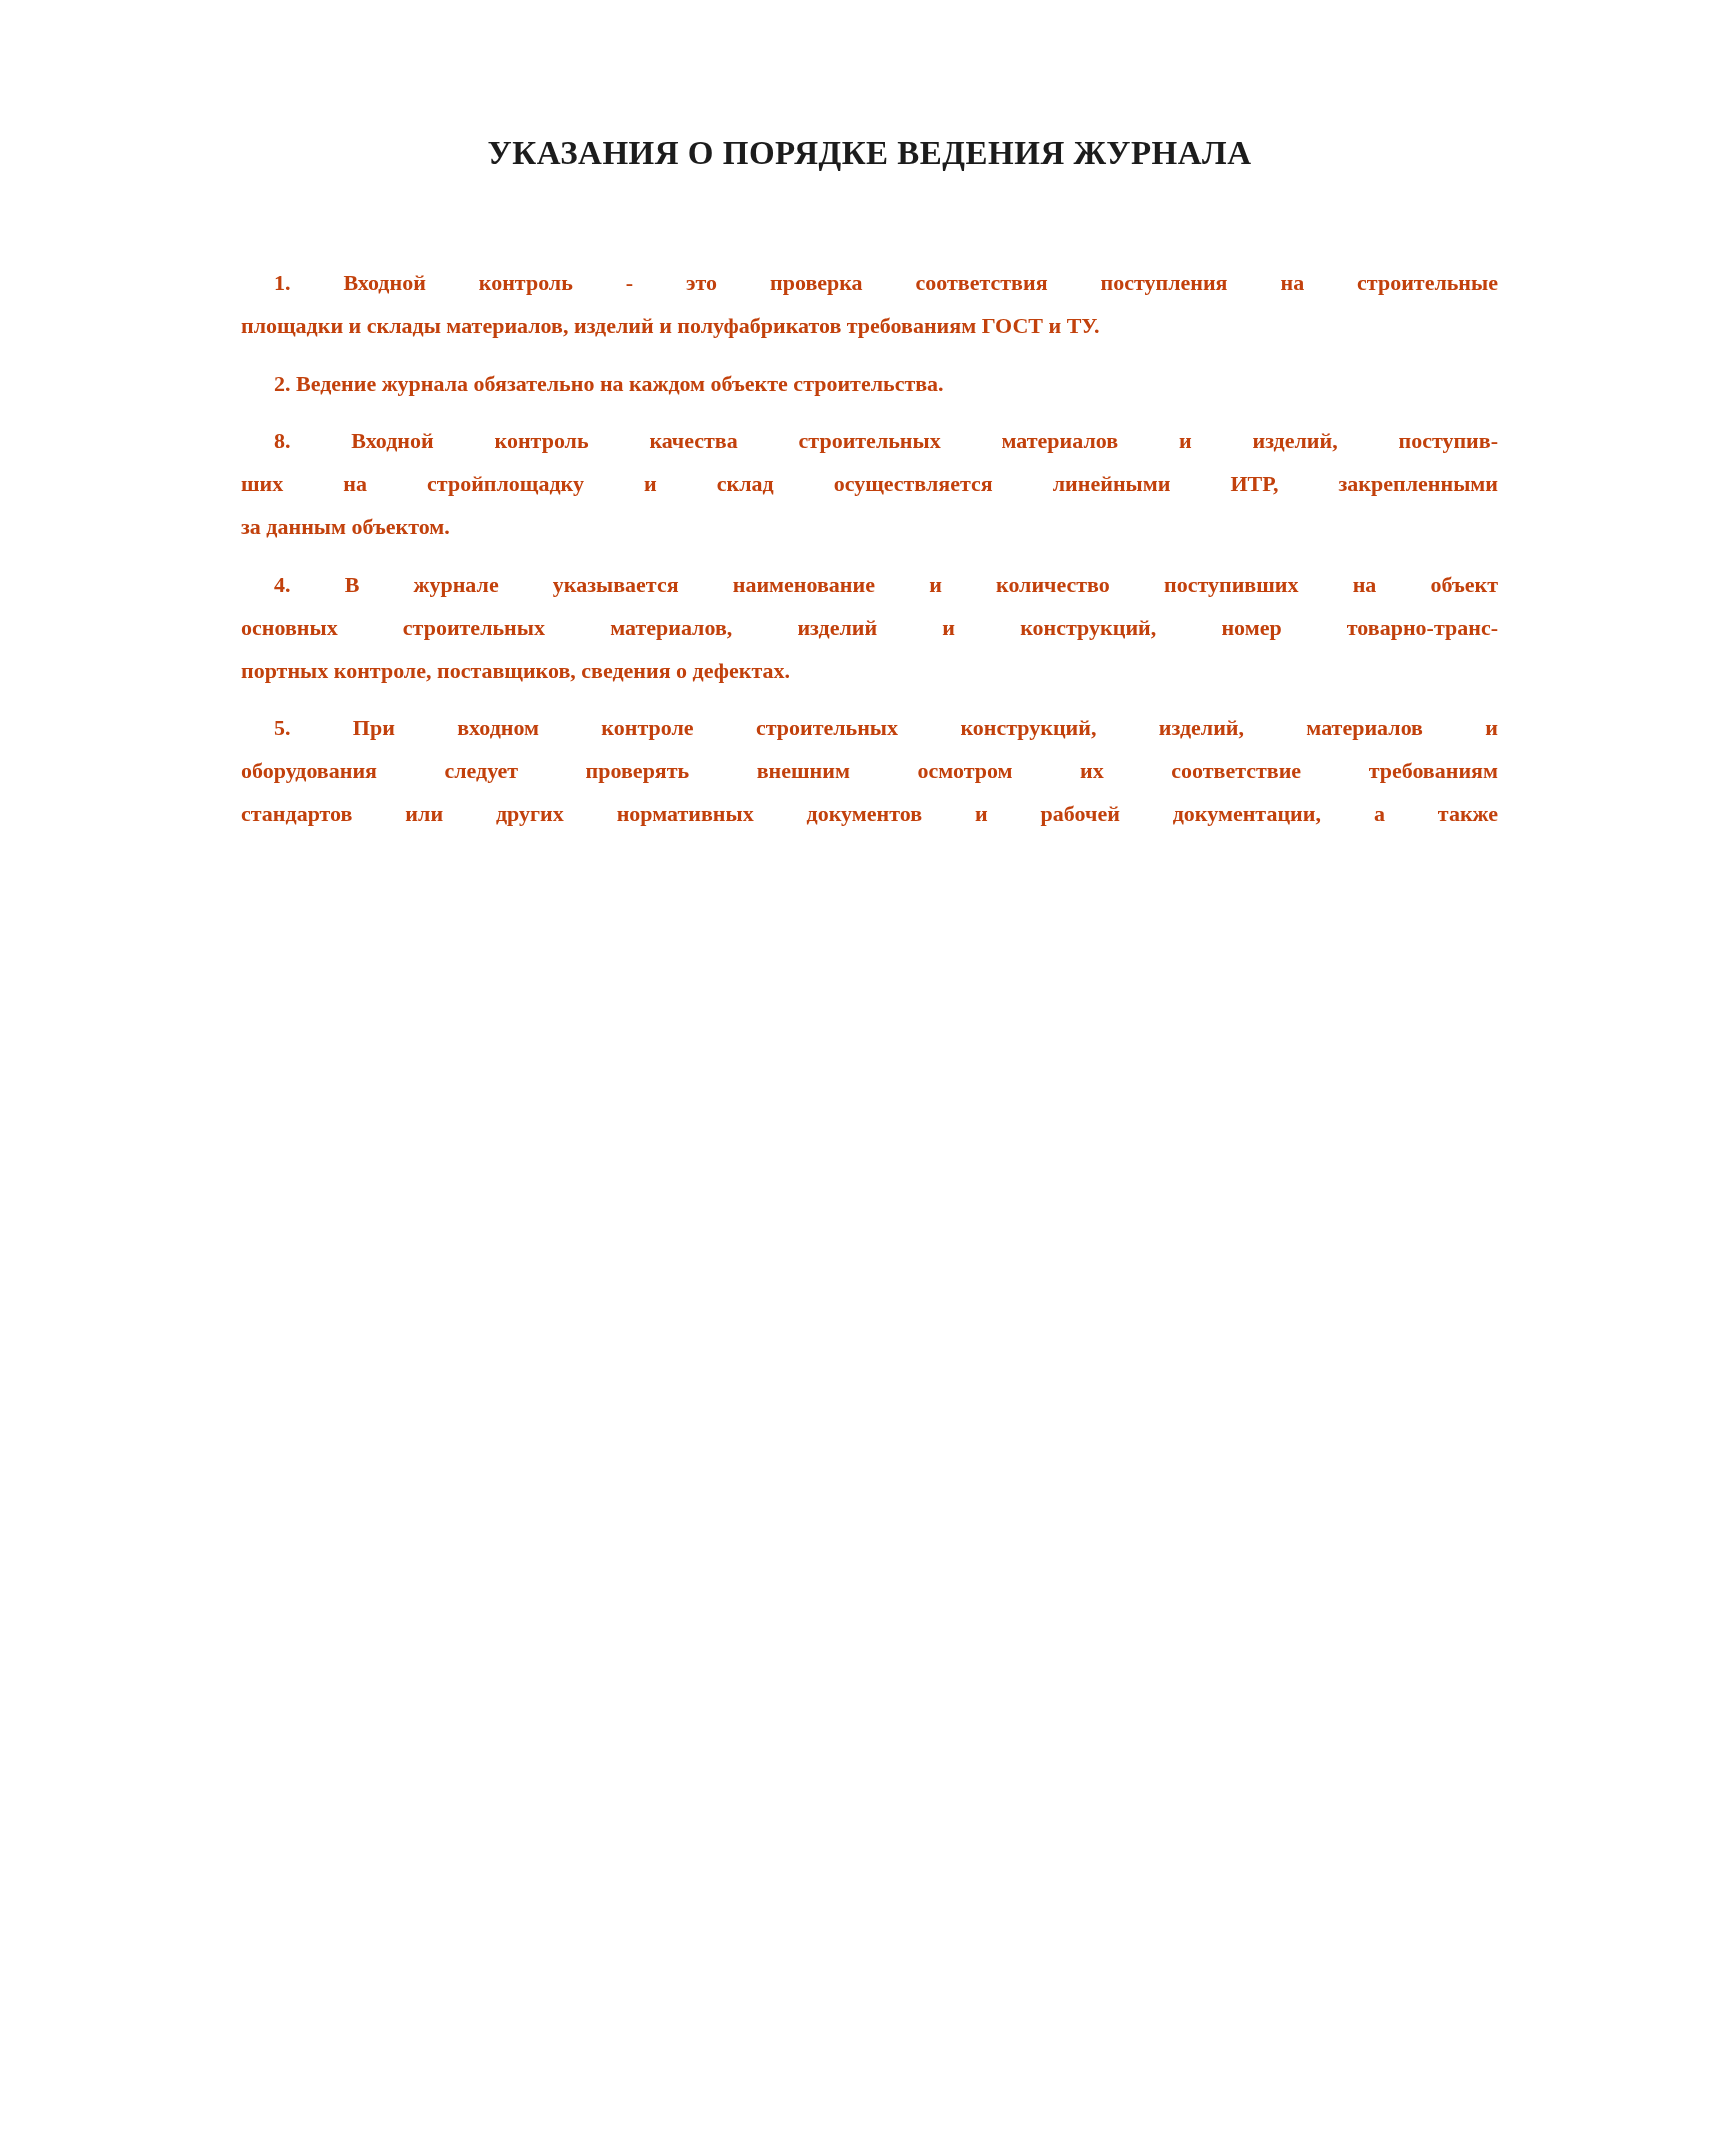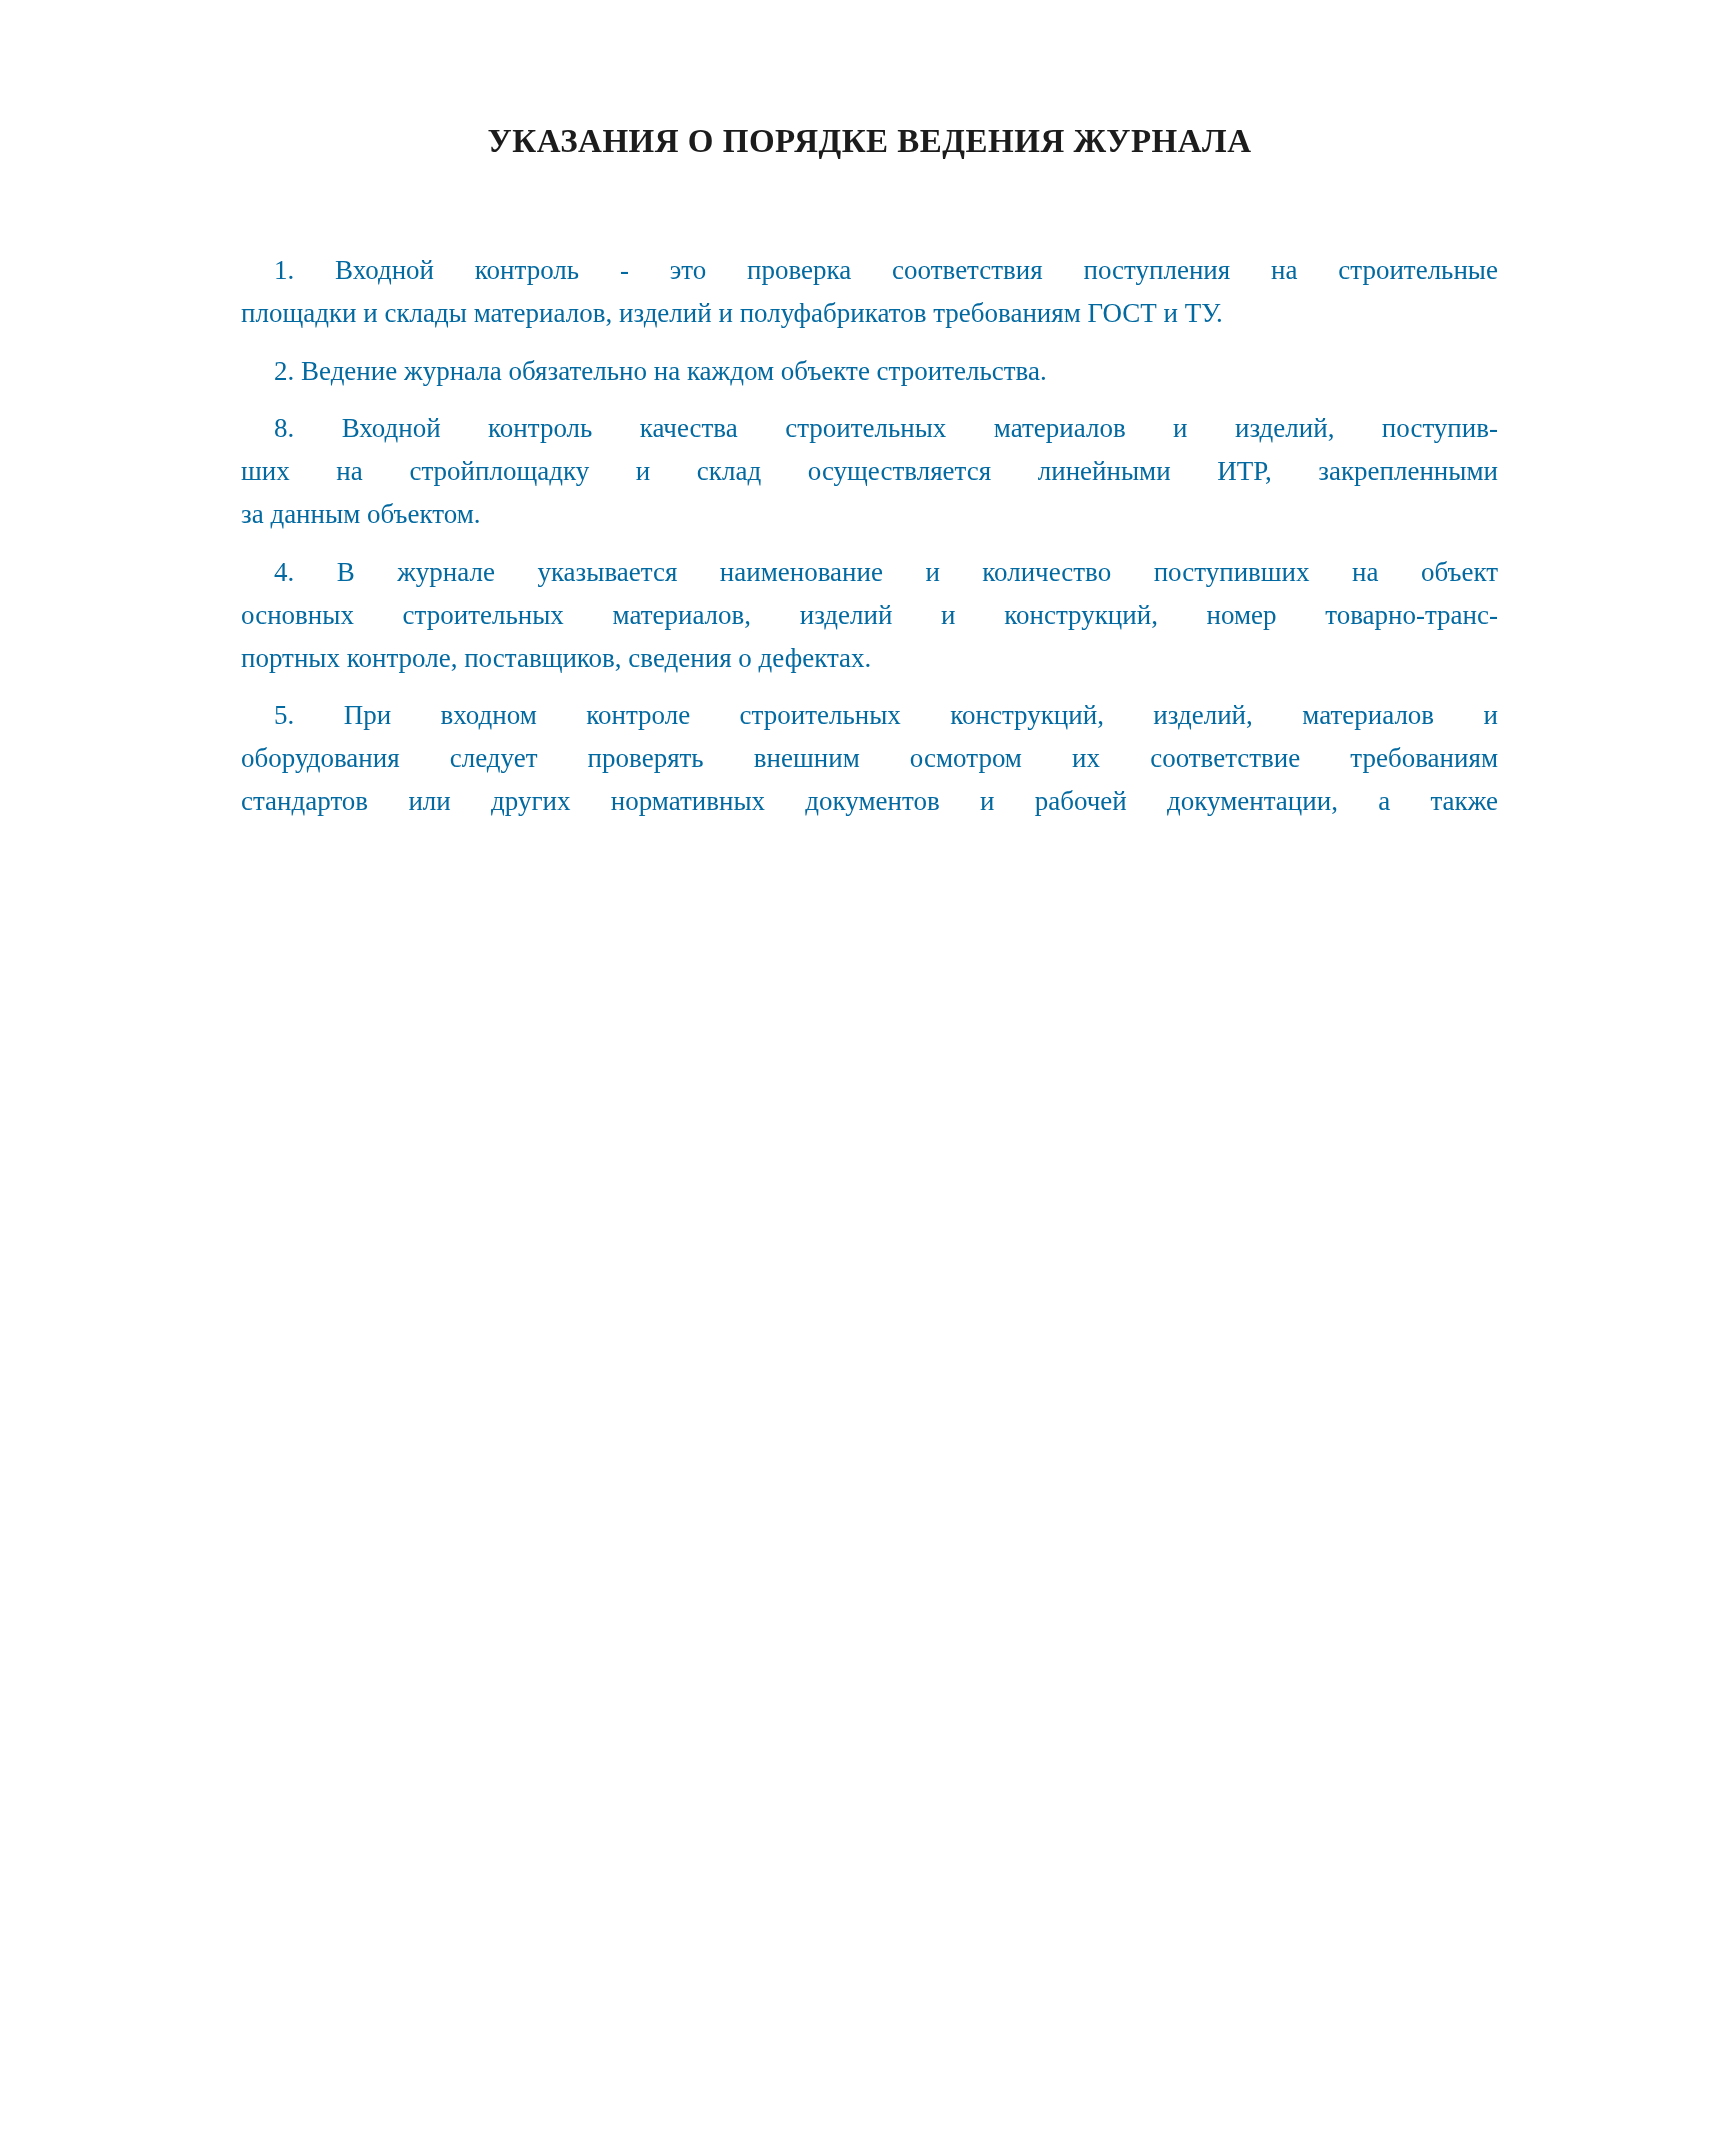--- a/index.html
+++ b/index.html
@@ -25,27 +25,28 @@
     top: 121px;
     width: 1257px;
     color: #1f1f1f;
   }
   .doc-title {
     font-size: 33px;
     font-weight: bold;
     line-height: 40px;
     text-align: center;
     letter-spacing: 0.5px;
-    margin: 0 0 88px 0;
+    margin: 12px 0 88px 0;
     color: #1c1c1c;
   }
   .paragraph {
     margin: 0 0 14.6px 0;
-    font-size: 27px;
-    color: #0369a1;
+    font-size: 22px;
+    color: #c2410c;
+    font-weight: bold;
   }
   .line {
     line-height: 43px;
     text-align: justify;
     text-align-last: justify;
     white-space: normal;
   }
   .line.last {
     text-align-last: left;
   }

